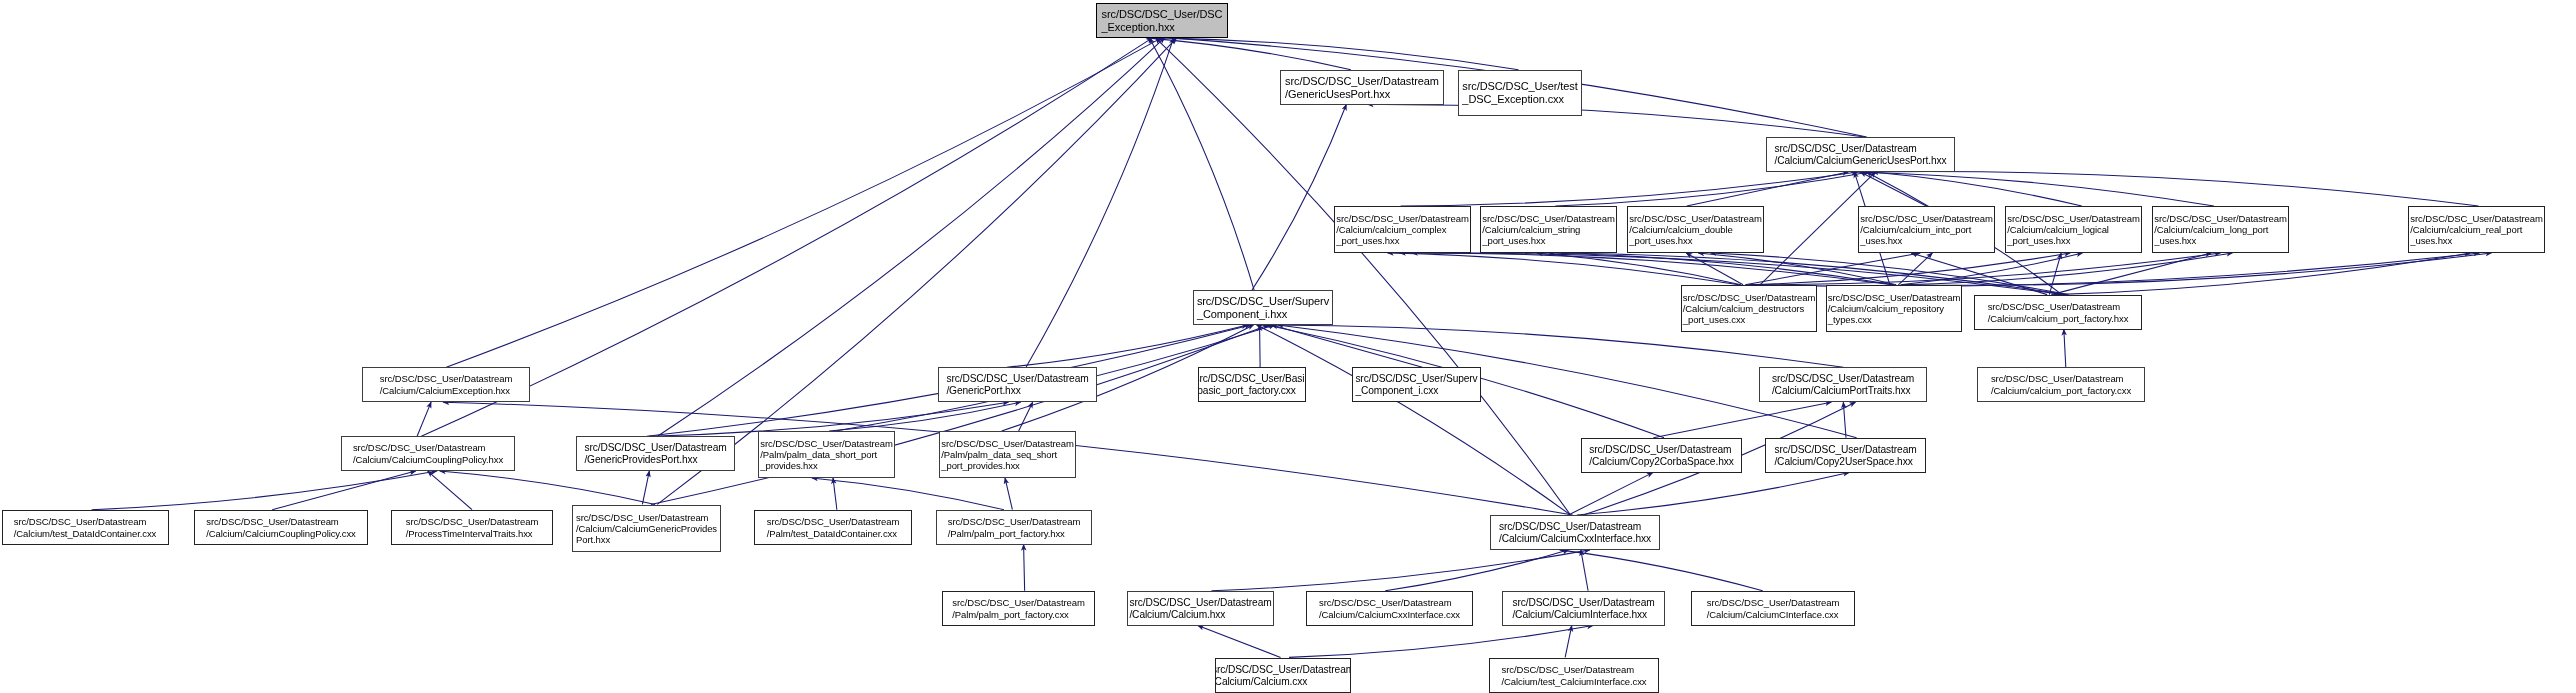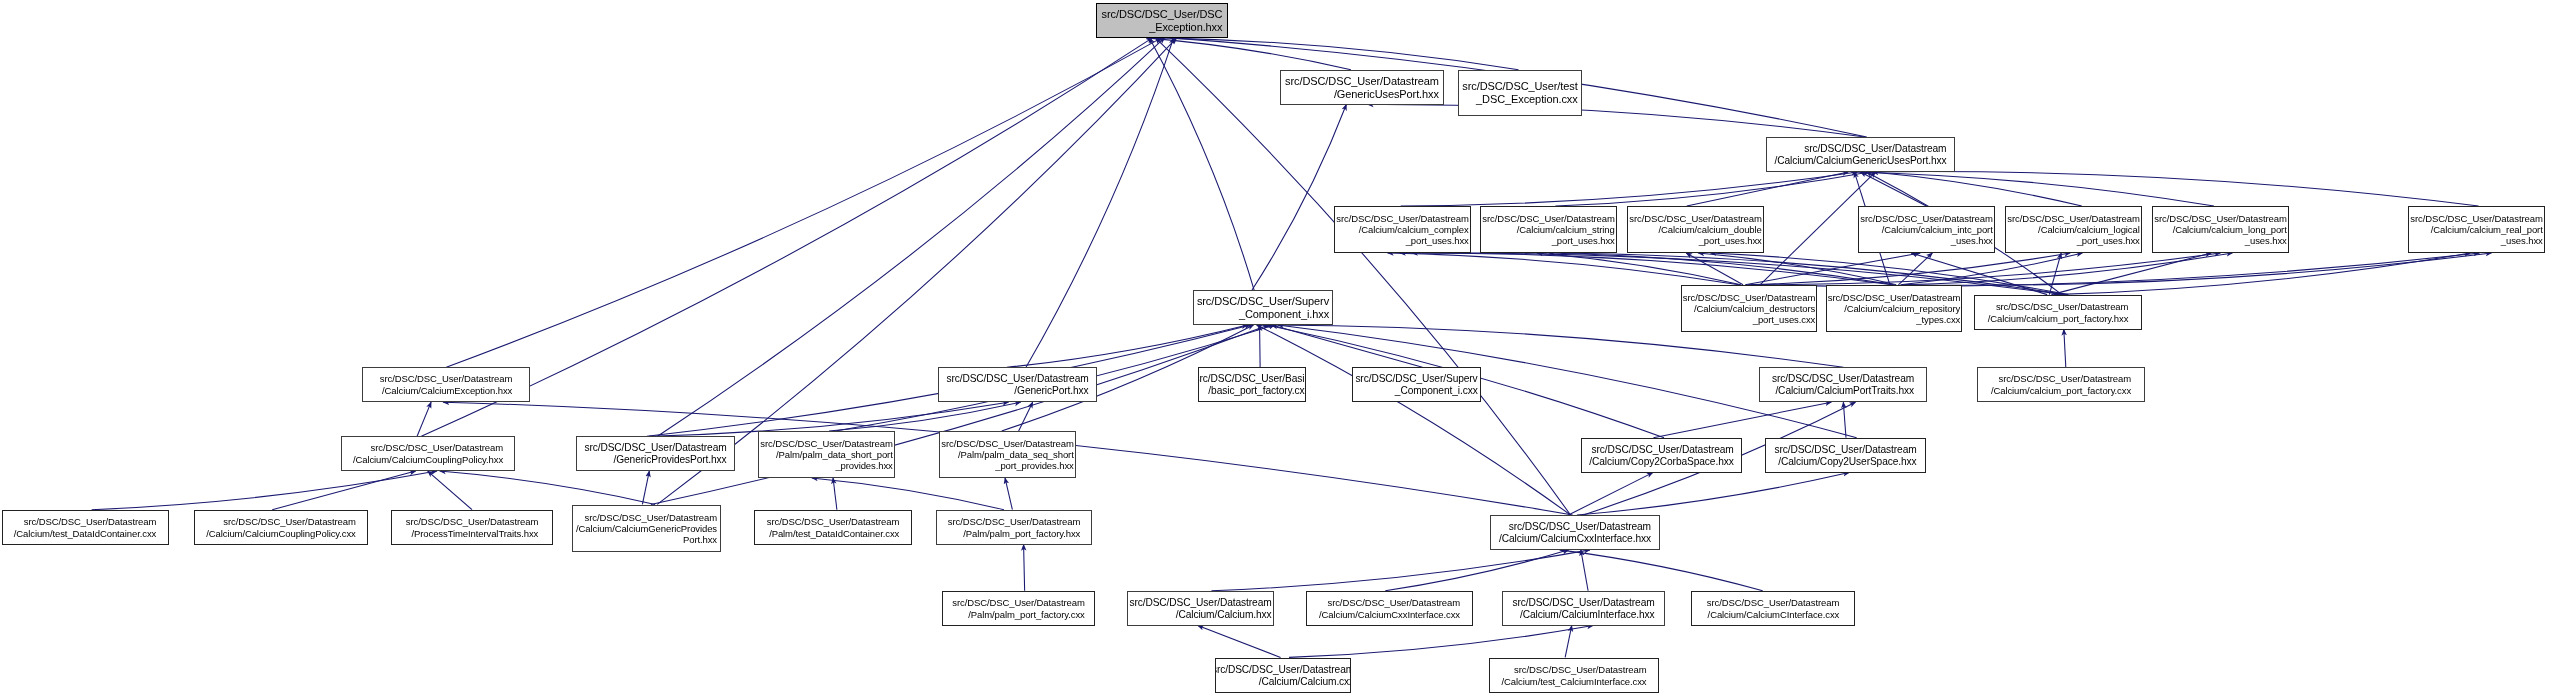--- a/index.html
+++ b/index.html
@@ -26,21 +26,21 @@
   }
   .node {
     position: absolute;
     box-sizing: border-box;
     border: 0.8px solid #222222;
     background: #ffffff;
     color: #000000;
     display: flex;
     align-items: center;
     justify-content: center;
-    text-align: right;
+    text-align: left;
     line-height: 1.16;
     letter-spacing: -0.1px;
     white-space: pre-line;
     overflow: hidden;
     z-index: 5;
   }
   .node.root {
     background: #c0c0c0;
     border: 0.8px solid #000000;
   }

